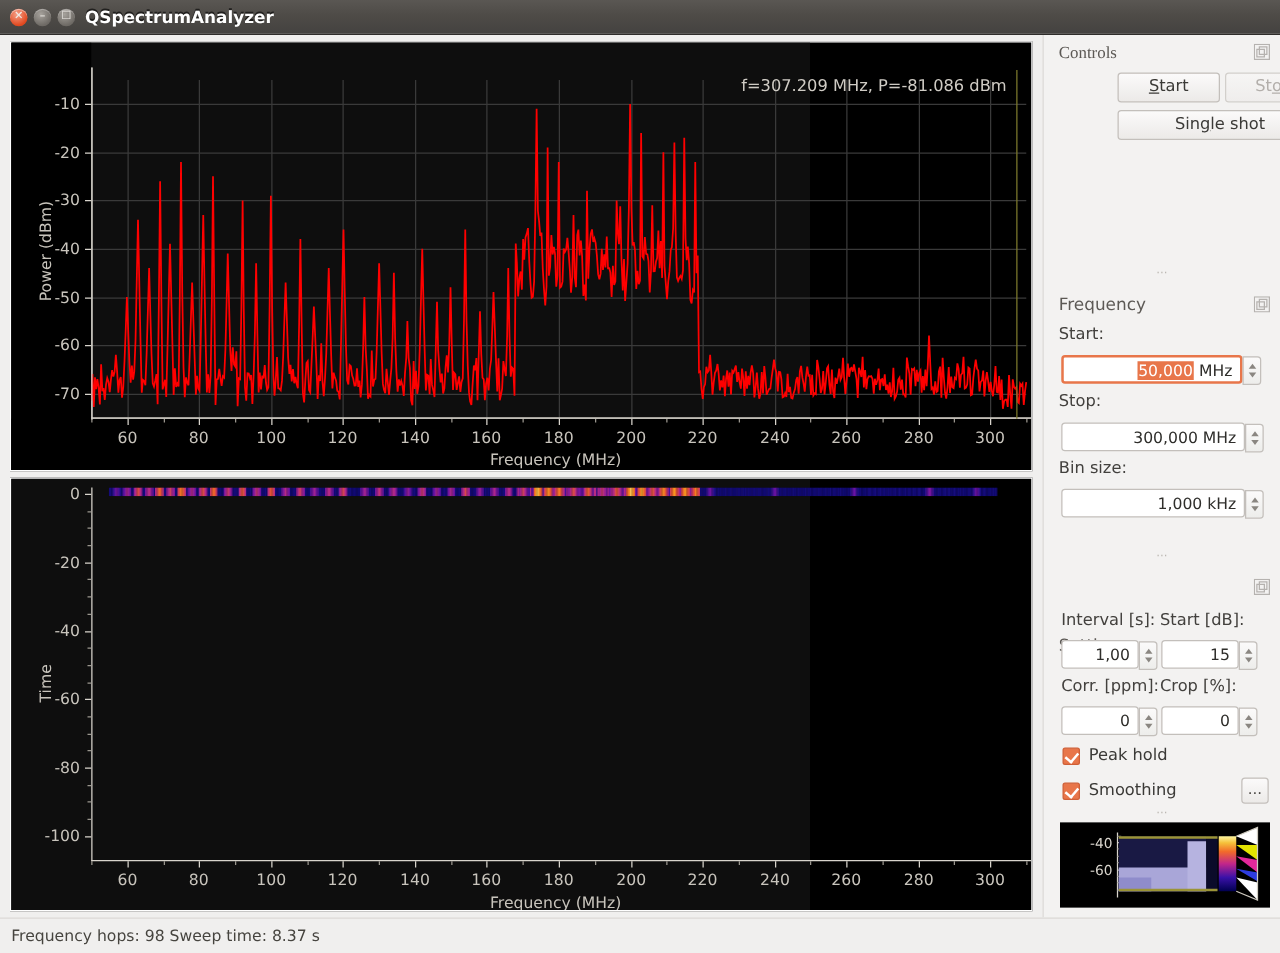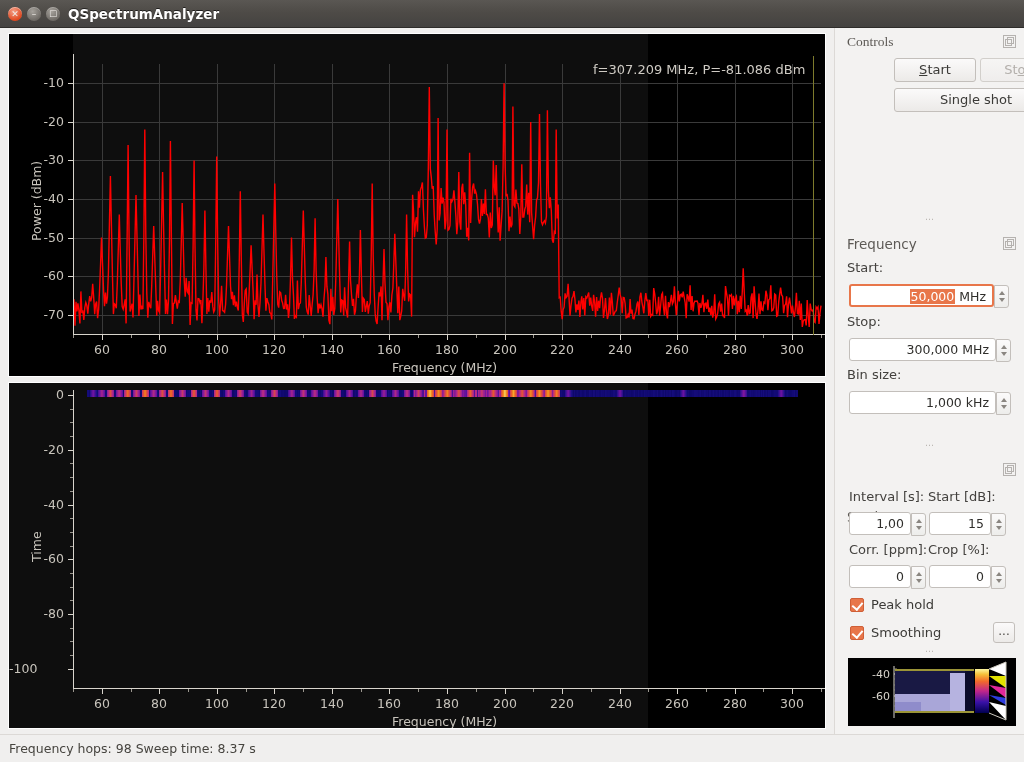--- a/index.html
+++ b/index.html
@@ -269,21 +269,21 @@
         <div class="tlabel" style="left:0px;top:4px;width:55px;text-align:right;">0</div>
         <div class="tick" style="left:59px;top:67px;width:5px;height:1px;"></div>
         <div class="tlabel" style="left:0px;top:59px;width:55px;text-align:right;">-20</div>
         <div class="tick" style="left:59px;top:122px;width:5px;height:1px;"></div>
         <div class="tlabel" style="left:0px;top:114px;width:55px;text-align:right;">-40</div>
         <div class="tick" style="left:59px;top:176px;width:5px;height:1px;"></div>
         <div class="tlabel" style="left:0px;top:168px;width:55px;text-align:right;">-60</div>
         <div class="tick" style="left:59px;top:231px;width:5px;height:1px;"></div>
         <div class="tlabel" style="left:0px;top:223px;width:55px;text-align:right;">-80</div>
         <div class="tick" style="left:59px;top:286px;width:5px;height:1px;"></div>
-        <div class="tlabel" style="left:0px;top:278px;width:55px;">-100</div>
+        <div class="tlabel" style="left:0px;top:278px;width:55px;text-align:right;">-100</div>
         <div class="tick-min" style="left:61px;top:272px;width:3px;height:1px;"></div>
         <div class="tick-min" style="left:61px;top:258px;width:3px;height:1px;"></div>
         <div class="tick-min" style="left:61px;top:245px;width:3px;height:1px;"></div>
         <div class="tick-min" style="left:61px;top:217px;width:3px;height:1px;"></div>
         <div class="tick-min" style="left:61px;top:204px;width:3px;height:1px;"></div>
         <div class="tick-min" style="left:61px;top:190px;width:3px;height:1px;"></div>
         <div class="tick-min" style="left:61px;top:163px;width:3px;height:1px;"></div>
         <div class="tick-min" style="left:61px;top:149px;width:3px;height:1px;"></div>
         <div class="tick-min" style="left:61px;top:135px;width:3px;height:1px;"></div>
         <div class="tick-min" style="left:61px;top:108px;width:3px;height:1px;"></div>

